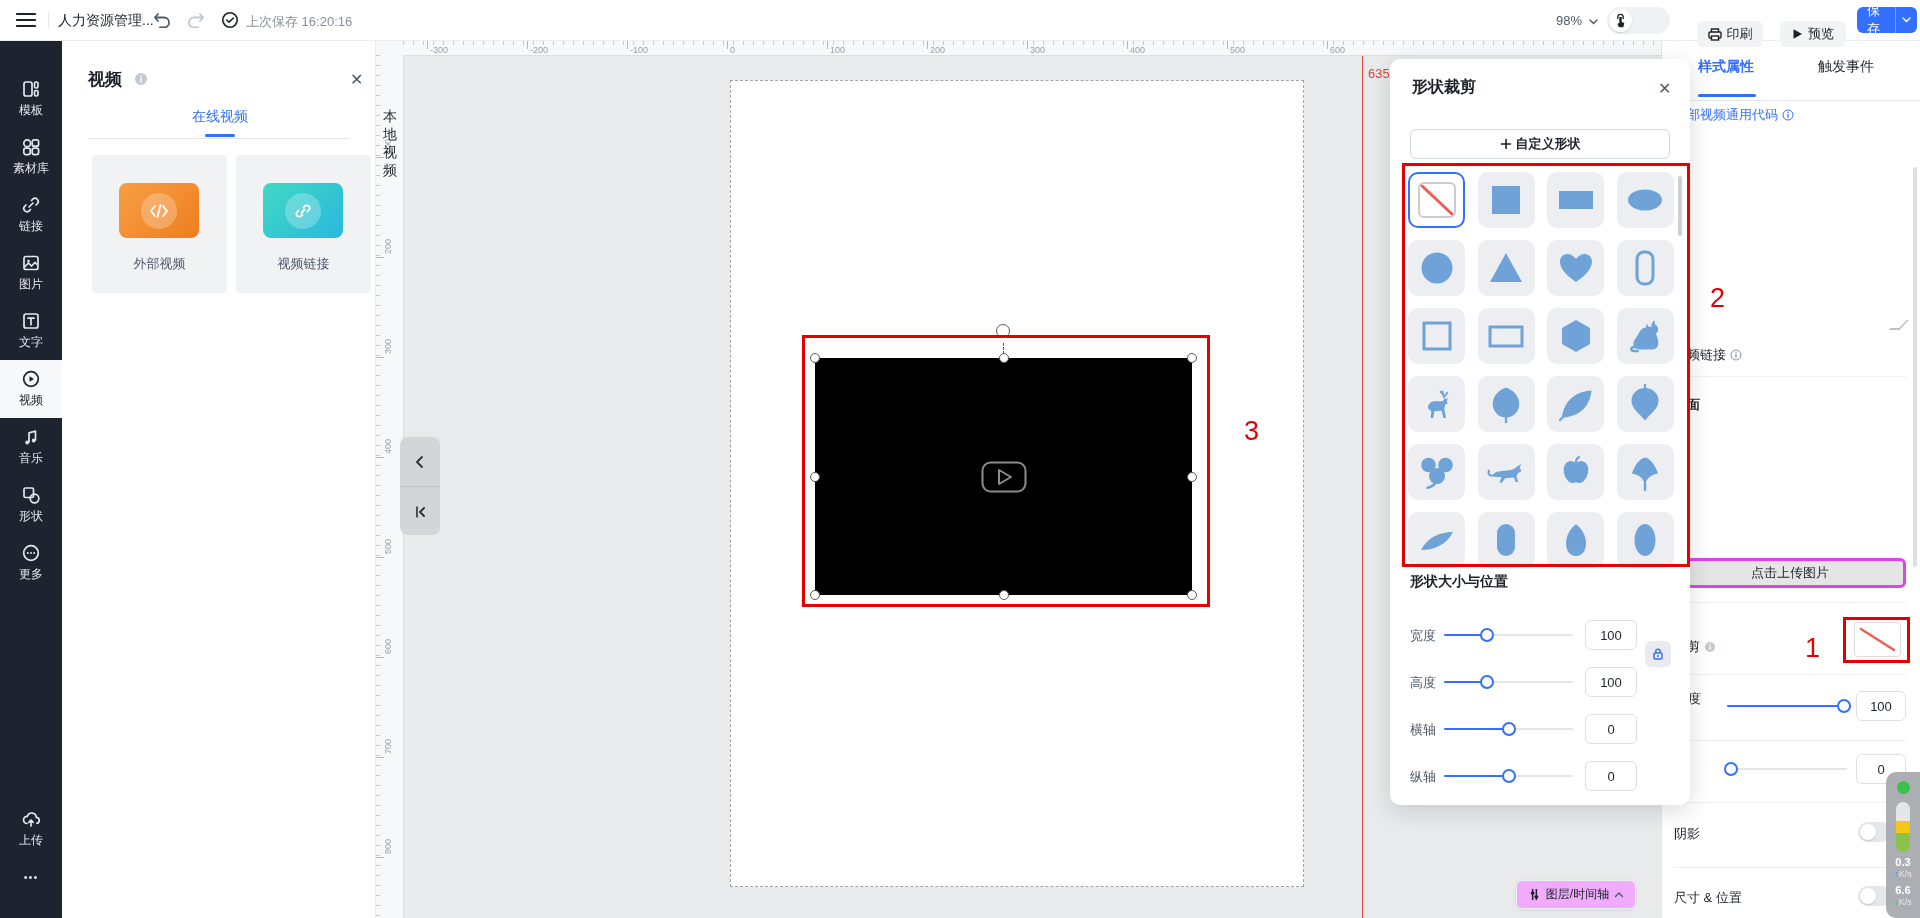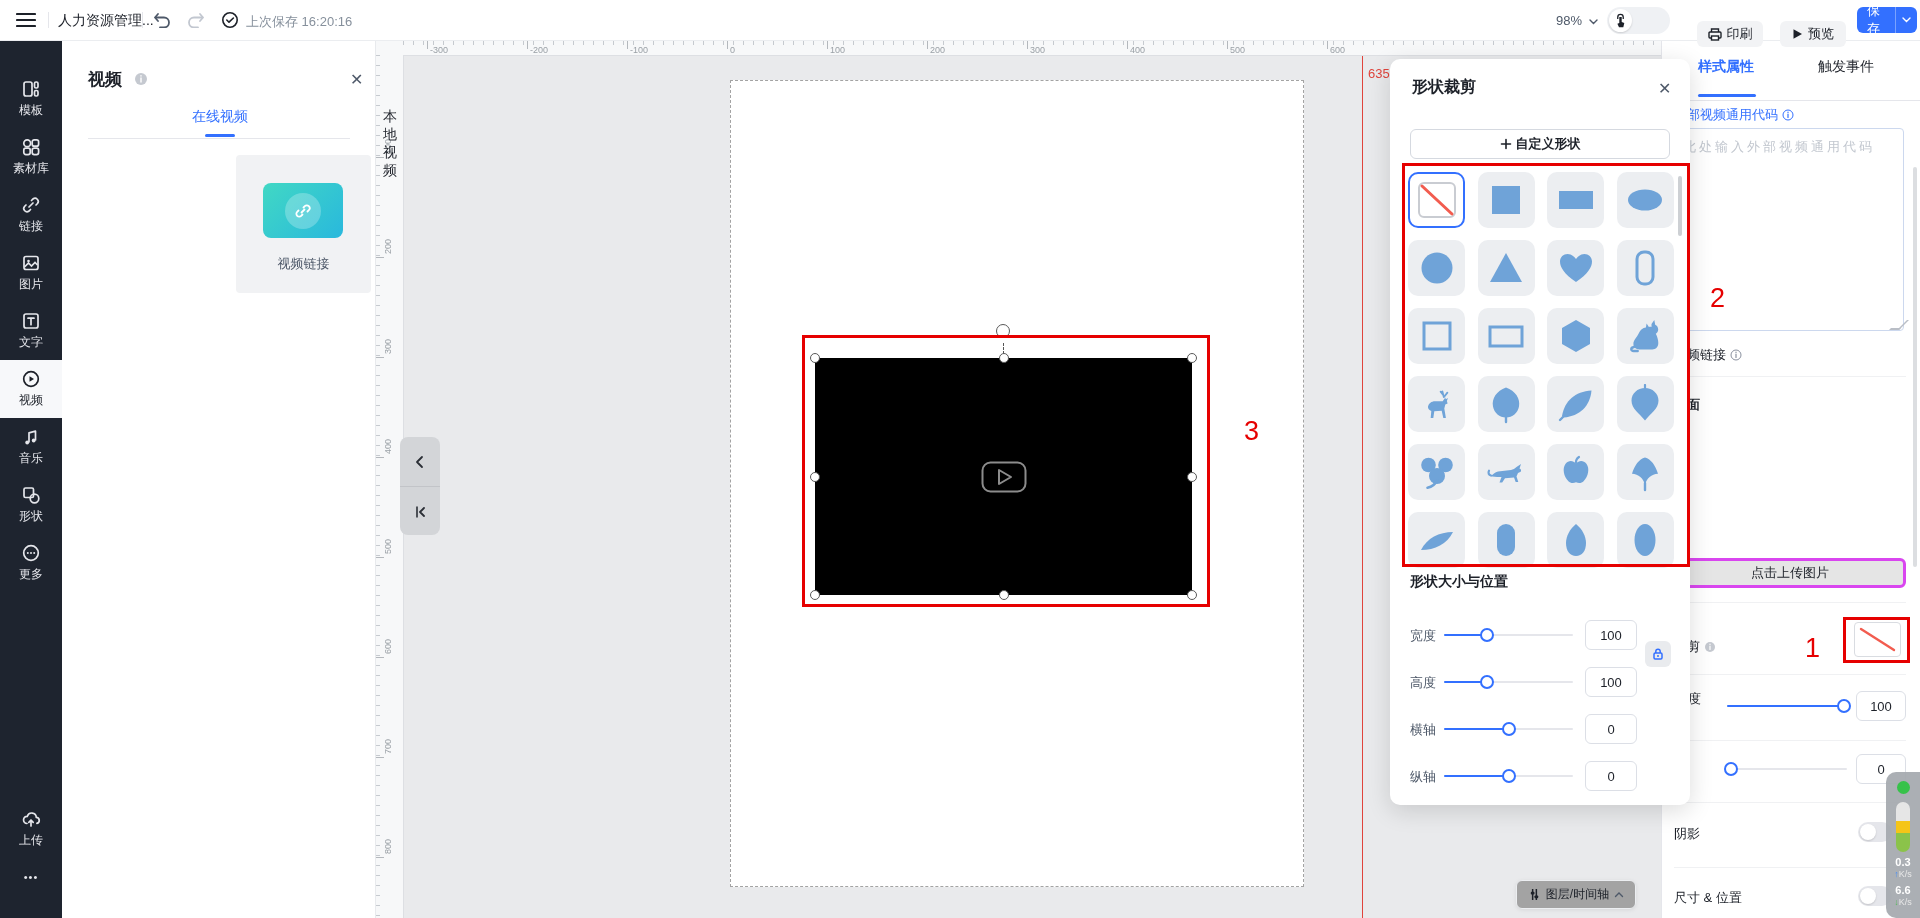--- a/index.html
+++ b/index.html
@@ -45,21 +45,21 @@
   #page{position:absolute;left:730px;top:80px;width:572px;height:805px;background:#fff;border:1px dashed #a3a3a3;z-index:1;}
   #video-el{position:absolute;left:815px;top:358px;width:377px;height:237px;background:#000;z-index:2;}
   .handle{position:absolute;width:10px;height:10px;border-radius:50%;background:#fff;border:1px solid #595959;z-index:8;box-sizing:border-box;}
   #rot-line{position:absolute;left:1003px;top:343px;width:0;height:15px;border-left:1px dashed #555;z-index:8;}
   #rot-handle{position:absolute;left:996px;top:324px;width:14px;height:14px;border-radius:50%;background:#fff;border:1px solid #595959;z-index:8;box-sizing:border-box;}
   #guide-line{position:absolute;left:1362px;top:40px;width:1px;height:878px;background:#e0443c;z-index:3;}
   #guide-label{position:absolute;left:1368px;top:66px;font-size:13px;color:#e0443c;z-index:6;}
   #collapse{position:absolute;left:400px;top:437px;width:40px;height:98px;background:#d3d5d8;border-radius:8px;z-index:7;overflow:hidden;}
   .col-btn{width:40px;height:49px;display:flex;align-items:center;justify-content:center;color:#2b2f36;cursor:pointer;}
   .col-btn + .col-btn{border-top:1px solid #c2c4c8;}
-  #layers-btn{position:absolute;left:1516px;top:880px;width:118px;height:27px;background:#a3a3a3;border:1px solid #eceef1;border-radius:6px;box-shadow:0 1px 4px rgba(0,0,0,.08);display:flex;align-items:center;justify-content:center;gap:5px;font-size:12px;color:#1d2129;z-index:9;cursor:pointer;}
+  #layers-btn{position:absolute;left:1516px;top:880px;width:118px;height:27px;background:#f0abfc;border:1px solid #eceef1;border-radius:6px;box-shadow:0 1px 4px rgba(0,0,0,.08);display:flex;align-items:center;justify-content:center;gap:5px;font-size:12px;color:#1d2129;z-index:9;cursor:pointer;}
   
   #rpanel{position:absolute;left:1661px;top:40px;width:259px;height:878px;background:#fff;border-left:1px solid #e5e6eb;z-index:10;}
   .rp-tab{position:absolute;top:18px;font-size:14px;cursor:pointer;color:#1d2129;}
   .rp-tab.active{color:#3370ff;font-weight:bold;}
   #rp-underline{position:absolute;left:36px;top:54px;width:58px;height:3px;border-radius:2px;background:#3370ff;}
   #rp-tabline{position:absolute;left:0;top:60px;width:259px;height:1px;background:#e5e6eb;}
   .rp-label{font-size:13px;color:#1d2129;}
   .rp-divider{position:absolute;left:12px;width:232px;height:1px;background:#f0f1f3;}
   #code-label{position:absolute;left:12px;top:66px;font-size:13px;color:#3370ff;display:flex;gap:4px;align-items:center;}
   #code-area{position:absolute;left:12px;top:88px;width:230px;height:203px;border:1px solid #ccd8ee;border-radius:4px;background:#fff;box-sizing:border-box;font-size:13px;color:#c2c7cf;letter-spacing:3px;padding:8px;line-height:1.5;overflow:hidden;cursor:text;}
@@ -200,21 +200,20 @@
     <div id="rp-underline"></div>
     <div id="rp-tabline"></div>
 
     <div id="code-label">
       <span>外部视频通用代码</span>
       <svg width="12" height="12" viewBox="0 0 12 12">
           <circle cx="6" cy="6" r="5" fill="none" stroke="#3370ff" stroke-width="1"></circle>
           <path d="M6 3.2v.2M6 5v3.5" stroke="#3370ff" stroke-width="1.2" stroke-linecap="round"></path>
         </svg>
     </div>
-    <div id="code-area">此处输入外部视频通用代码</div>
     <div id="code-resize"></div>
     <div id="rp-scroll"></div>
 
     <div style="position:absolute;left:12px;top:306px;display:flex;gap:4px;align-items:center;">
       <span class="rp-label">视频链接</span>
       <svg width="12" height="12" viewBox="0 0 12 12">
           <circle cx="6" cy="6" r="5" fill="none" stroke="#8a919f" stroke-width="1"></circle>
           <path d="M6 3.2v.2M6 5v3.5" stroke="#8a919f" stroke-width="1.2" stroke-linecap="round"></path>
         </svg>
     </div>
@@ -443,20 +442,30 @@
     <div id="vp-info"><svg width="14" height="14" viewBox="0 0 14 14">
           <circle cx="7" cy="7" r="6" fill="#c5c9d0"></circle>
           <path d="M7 3.8v.3M7 6v4" stroke="#fff" stroke-width="1.4" stroke-linecap="round"></path>
         </svg></div>
     <div id="vp-close">✕</div>
     <div class="vp-tab active" style="left:130px;">在线视频</div>
     <div class="vp-tab" style="left:288px;margin-left:33px;">本地视频</div>
     <div id="vp-underline" style="left:143px;"></div>
     <div id="vp-tabline"></div>
 
+    <div class="vp-card" style="left:30px;">
+      <div class="thumb" style="background:linear-gradient(135deg,#f6a044,#ef7d1f);">
+        <div class="ring">
+          <svg width="20" height="16" viewBox="0 0 20 16">
+              <path d="M6 3L2 8l4 5M14 3l4 5-4 5M11.5 2l-3 12" fill="none" stroke="#fff" stroke-width="1.8" stroke-linecap="round" stroke-linejoin="round"></path>
+            </svg>
+        </div>
+      </div>
+      <div class="lbl">外部视频</div>
+    </div>
     <div class="vp-card" style="left:174px;">
       <div class="thumb" style="background:linear-gradient(135deg,#41d8c4,#29b8dd);">
         <div class="ring">
           <svg width="18" height="18" viewBox="0 0 18 18">
               <path d="M7.5 10.5l3-3" stroke="#fff" stroke-width="1.8" stroke-linecap="round"></path>
               <path d="M9.5 5.5l1.3-1.3a2.8 2.8 0 0 1 4 4L13.5 9.5" fill="none" stroke="#fff" stroke-width="1.8" stroke-linecap="round"></path>
               <path d="M8.5 12.5l-1.3 1.3a2.8 2.8 0 0 1-4-4L4.5 8.5" fill="none" stroke="#fff" stroke-width="1.8" stroke-linecap="round"></path>
             </svg>
         </div>
       </div>

